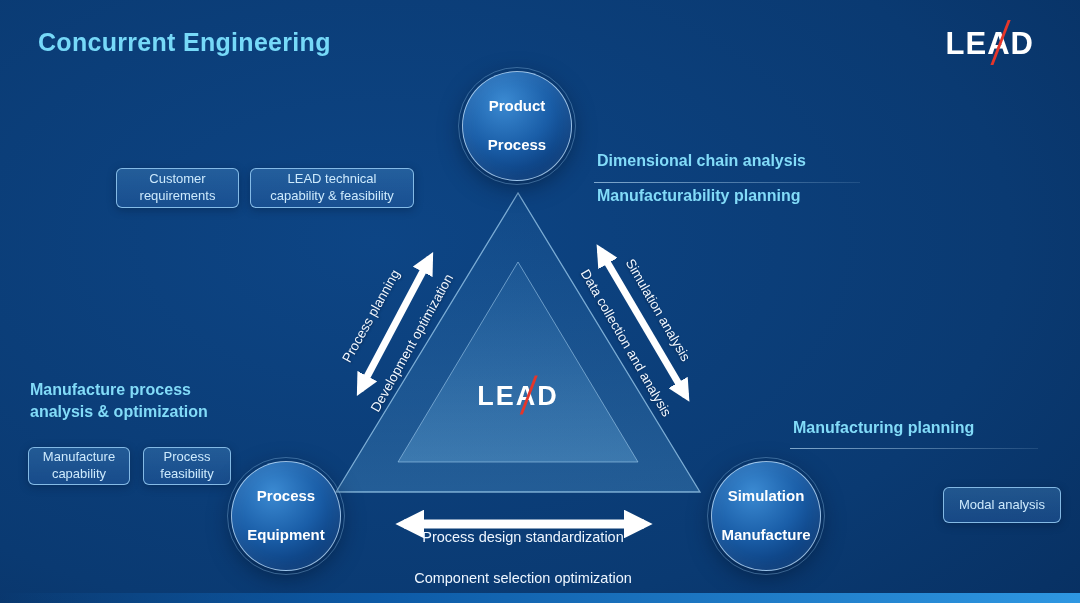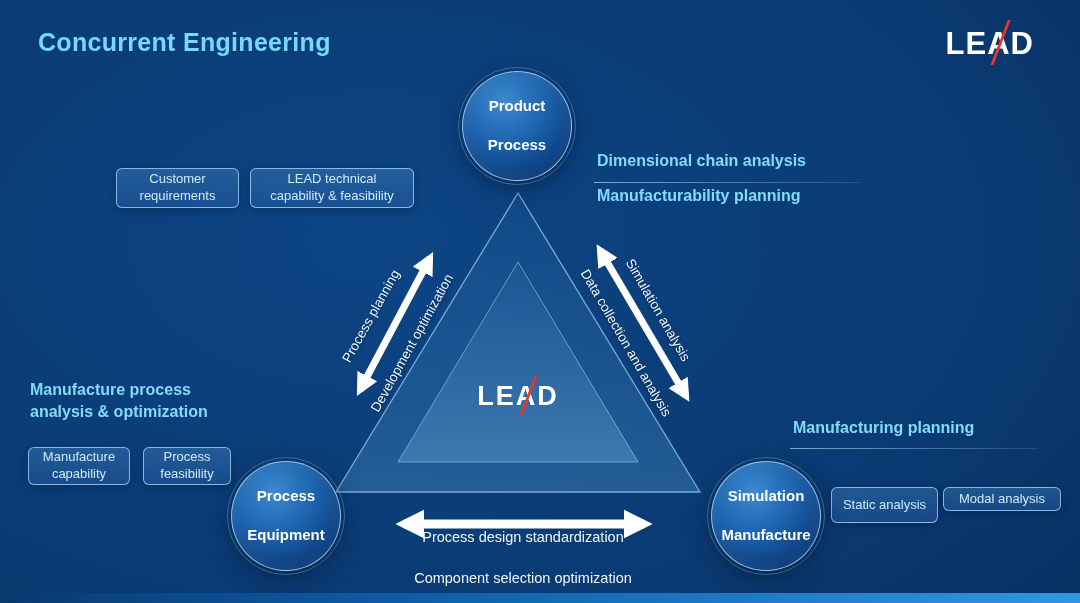--- a/index.html
+++ b/index.html
@@ -120,24 +120,21 @@
     <div>capability &amp; feasibility</div>
   </div>
   <div class="tag" style="left:28px; top:447px; width:102px; height:38px">
     <div>Manufacture</div>
     <div>capability</div>
   </div>
   <div class="tag" style="left:143px; top:447px; width:88px; height:38px">
     <div>Process</div>
     <div>feasibility</div>
   </div>
-  <div class="tag" style="left:831px; top:487px; width:107px; height:36px">
-    <div>Static analysis</div>
-  </div>
-  <div class="tag" style="left:943px; top:487px; width:118px; height:24px">
+  <div class="tag" style="left:943px; top:487px; width:118px; height:36px">
     <div>Modal analysis</div>
   </div>
 
   <div class="node" style="left:462px; top:71px">
     <div>Product</div>
     <div>Process</div>
   </div>
   <div class="node" style="left:231px; top:461px">
     <div>Process</div>
     <div>Equipment</div>

